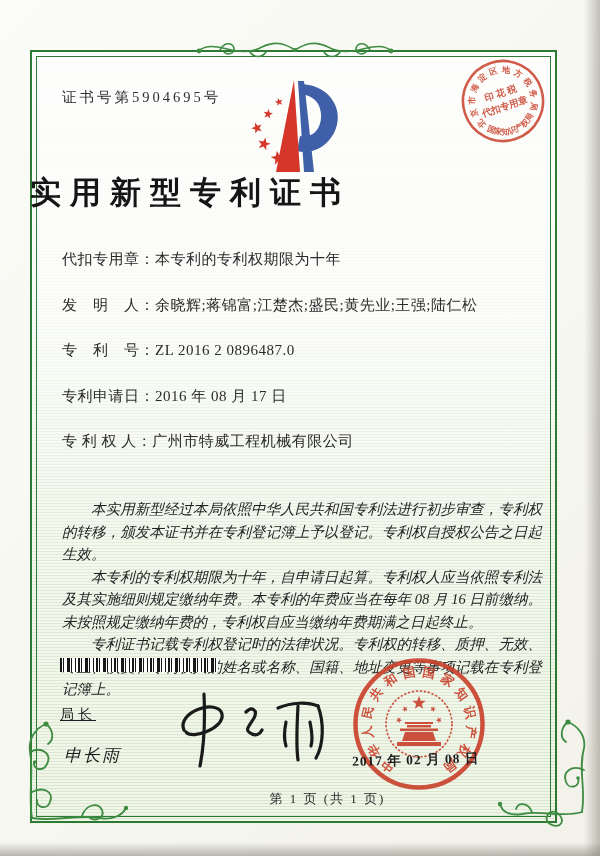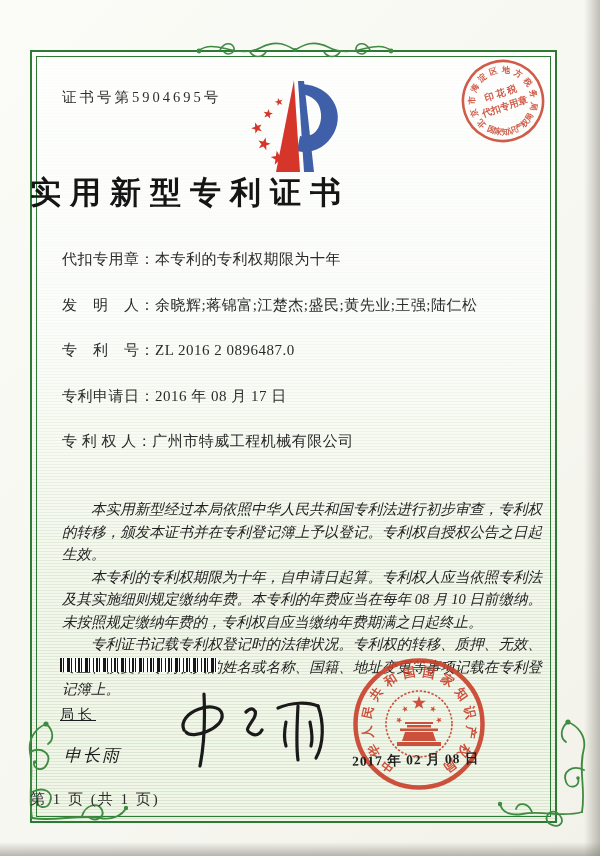--- a/index.html
+++ b/index.html
@@ -28,22 +28,22 @@
         text-align:justify;text-indent:2em;color:#222;}
   .barcode{position:absolute;left:60px;top:658px;width:158px;height:14px;
         background:repeating-linear-gradient(90deg,#161616 0 2px,#fdfdfd 2px 3px,#161616 3px 4px,#fdfdfd 4px 7px,#161616 7px 10px,#fdfdfd 10px 11px,#161616 11px 12px,#fdfdfd 12px 15px,#161616 15px 16px,#fdfdfd 16px 18px);}
   .officer-title{position:absolute;left:60px;top:706px;font-size:14px;color:#1c1c1c;letter-spacing:4px;text-decoration:underline;}
   .officer-name{position:absolute;left:64px;top:744px;font-size:17px;color:#1c1c1c;letter-spacing:2px;font-style:italic;}
   .signature{position:absolute;left:168px;top:688px;}
   .seal-main{position:absolute;left:349px;top:654px;opacity:.9;}
   .seal-tax{position:absolute;left:458px;top:56px;transform:rotate(-18deg);opacity:.85;}
   .date-stamp{position:absolute;left:352px;top:751px;width:140px;font-size:13.5px;font-weight:700;
         color:#1d1d1d;letter-spacing:1px;transform:rotate(-1.5deg);white-space:nowrap;}
-  .footer{position:absolute;left:30px;top:790px;width:523px;
-        font-size:15px;color:#2e2e2e;letter-spacing:2px;}
+  .footer{position:absolute;left:30px;top:790px;width:523px;text-align:center;
+        font-size:13px;color:#2e2e2e;letter-spacing:2px;padding-left:36px;}
   .flourish{position:absolute;}
   .fl-top{left:190px;top:36px;}
   .fl-bl{left:24px;top:712px;}
   .fl-br{left:498px;top:710px;}
   svg text{font-family:"Liberation Serif","DejaVu Serif",serif;font-weight:700;}
 </style>
 </head>
 <body>
 
 <div class="page">
@@ -133,21 +133,21 @@
   </div>
   <div class="field f3">
     <span>专利申请日：</span><span>2016 年 08 月 17 日</span>
   </div>
   <div class="field f4">
     <span>专 利 权 人：</span><span>广州市特威工程机械有限公司</span>
   </div>
 
   <div class="body-block">
     <p>本实用新型经过本局依照中华人民共和国专利法进行初步审查，专利权的转移，颁发本证书并在专利登记簿上予以登记。专利权自授权公告之日起生效。</p>
-    <p>本专利的专利权期限为十年，自申请日起算。专利权人应当依照专利法及其实施细则规定缴纳年费。本专利的年费应当在每年 08 月 10 日前缴纳。未按照规定缴纳年费的，专利权自应当缴纳年费期满之日起终止。</p>
+    <p>本专利的专利权期限为十年，自申请日起算。专利权人应当依照专利法及其实施细则规定缴纳年费。本专利的年费应当在每年 08 月 16 日前缴纳。未按照规定缴纳年费的，专利权自应当缴纳年费期满之日起终止。</p>
     <p>专利证书记载专利权登记时的法律状况。专利权的转移、质押、无效、终止、恢复和专利权人的姓名或名称、国籍、地址变更等事项记载在专利登记簿上。</p>
   </div>
 
   <div class="barcode"></div>
 
   <div class="officer-title">局长</div>
   <div class="officer-name">申长雨</div>
 
   <svg class="signature" width="170" height="85" viewBox="0 0 170 85">
     <g stroke="#1a1a1a" stroke-width="3.2" fill="none" stroke-linecap="round" stroke-linejoin="round">

